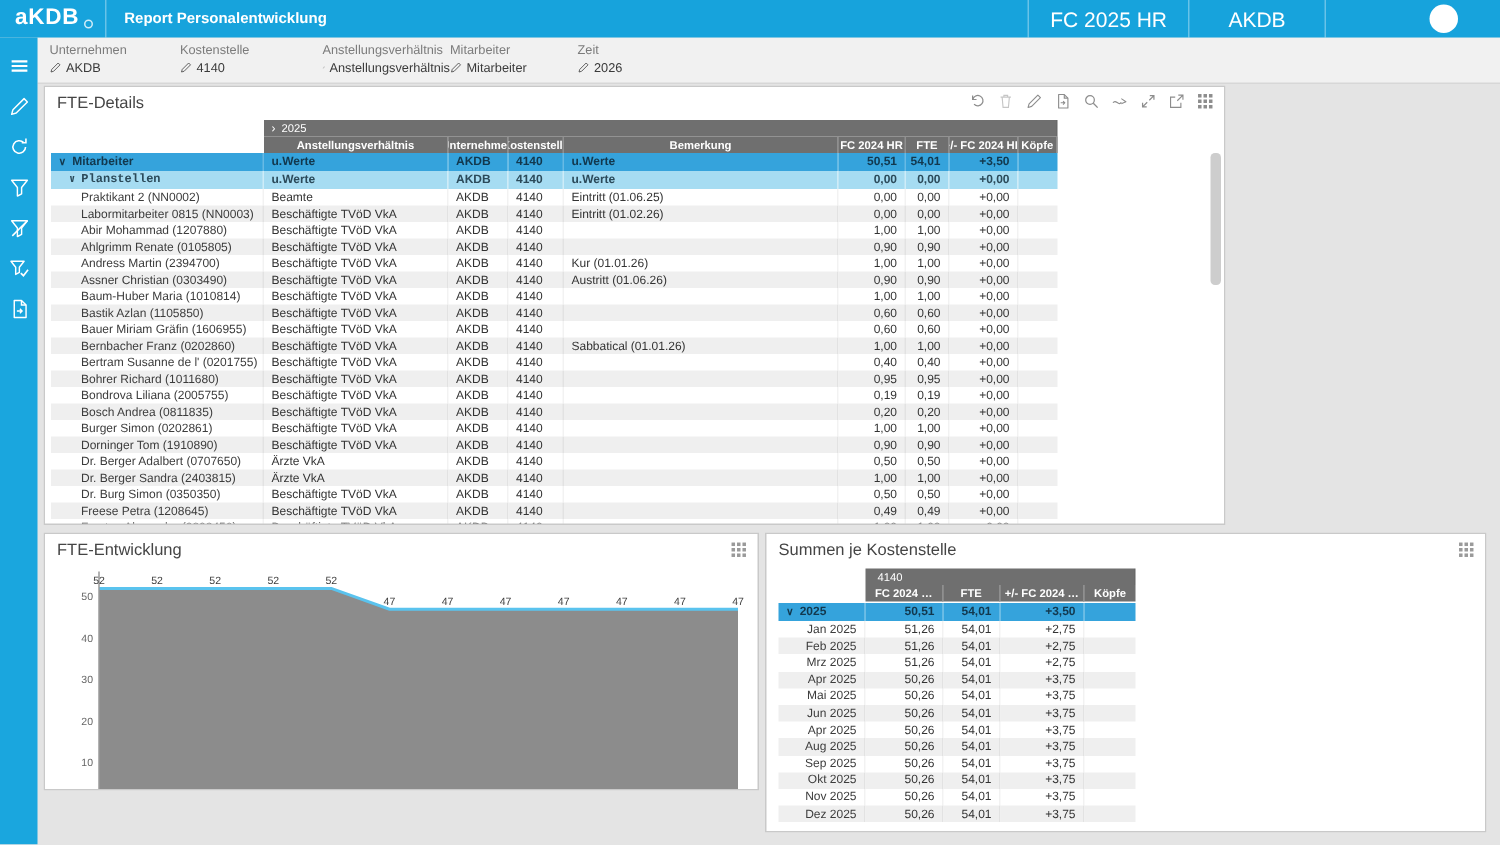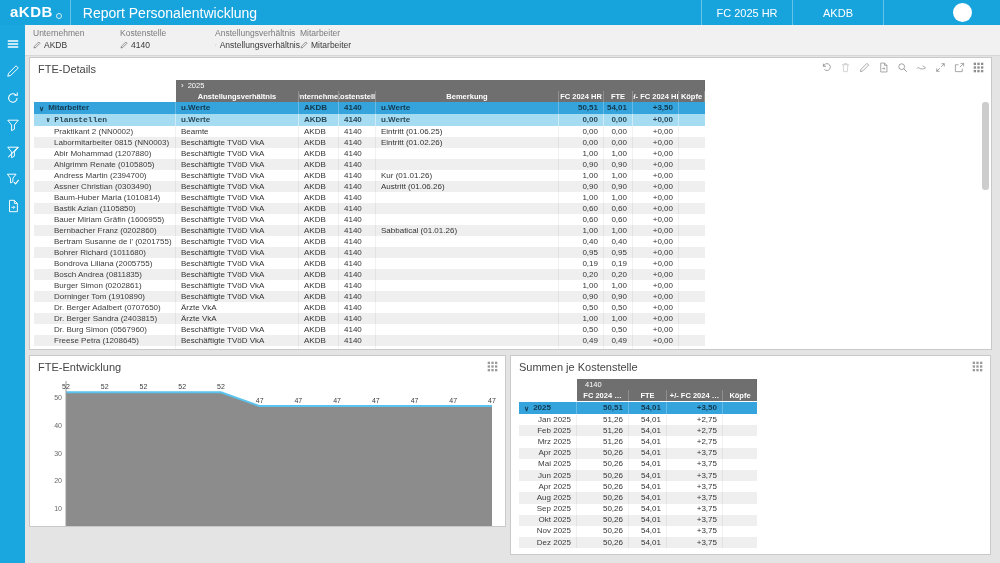--- a/index.html
+++ b/index.html
@@ -4,42 +4,42 @@
 <style>
   *{box-sizing:border-box;margin:0;padding:0}
   html,body{width:1000px;height:563px;overflow:hidden}
   body{font-family:"Liberation Sans",sans-serif;background:#e4e4e4;position:relative;color:#333}
 
   
   .topbar{position:absolute;left:0;top:0;width:1000px;height:25px;background:#17a3dc;display:flex;align-items:center;color:#fff;z-index:5}
   .logo{display:flex;align-items:flex-end;font-weight:bold;font-size:15px;letter-spacing:.5px;padding:0 8px 2px 10px;cursor:pointer}
   .logo-o{width:6px;height:6px;border:1.5px solid rgba(255,255,255,.8);border-radius:50%;margin:0 0 1px 3px}
   .tb-div{width:1px;height:25px;background:rgba(255,255,255,.35);margin-right:12px}
-  .tb-title{font-size:14px;font-weight:normal}
+  .tb-title{font-size:10px;font-weight:bold}
   .tb-right{margin-left:auto;display:flex;height:100%}
-  .tb-item{height:100%;display:flex;align-items:center;justify-content:center;min-width:91px;border-left:1px solid rgba(255,255,255,.35);font-size:11px;padding:12px 14px;cursor:pointer}
+  .tb-item{height:100%;display:flex;align-items:center;justify-content:center;min-width:91px;border-left:1px solid rgba(255,255,255,.35);font-size:14px;padding:12px 14px;cursor:pointer}
   .tb-avatar-wrap{height:100%;display:flex;align-items:center;justify-content:flex-end;width:117px;border-left:1px solid rgba(255,255,255,.35);padding-right:28px}
   .avatar{width:19px;height:19px;border-radius:50%;background:#fff;cursor:pointer}
 
   
   .sidebar{position:absolute;left:0;top:25px;width:25px;height:538px;background:#1aa6de;display:flex;flex-direction:column;align-items:center;padding-top:5px;z-index:4}
   .sb-btn{width:25px;height:27px;display:flex;align-items:center;justify-content:center;color:#fff;cursor:pointer}
   .sb-btn svg{width:14px;height:14px}
 
   
   .filterbar{position:absolute;left:25px;top:25px;width:975px;height:31px;background:#f1f1f1;border-bottom:1px solid #d7d7d7;display:flex;padding-left:8px}
   .filter{padding-top:3px;cursor:pointer}
   .f-label{font-size:8.5px;color:#7b7b7b;line-height:11px}
   .f-valrow{display:flex;align-items:center;gap:3px;color:#3a3a3a}
   .f-valrow svg{width:8px;height:8px;color:#444}
   .f-value{font-size:8.5px;line-height:12px}
 
   
   .panel{position:absolute;background:#fff;border:1px solid #c9c9c9;overflow:hidden}
-  #p-fte{left:29px;top:57px;width:963px;height:293px}
+  #p-fte{left:29px;top:57px;width:788px;height:293px}
   #p-chart{left:29px;top:355px;width:477px;height:172px}
   #p-sum{left:510px;top:355px;width:481px;height:200px}
   .panel-title{position:absolute;top:5px;left:8px;font-size:11px;color:#454545}
   .ptools{position:absolute;top:4px;right:7px;display:flex;gap:8px;align-items:center;color:#8d8d8d}
   .ptools svg{width:11px;height:11px;cursor:pointer}
   .ptools svg.dis{color:#c6c6c6}
   .grid-corner{position:absolute;top:5px;right:7px;width:11px;height:11px;color:#9a9a9a;cursor:pointer}
 
   
   .ftable{position:absolute;left:4px;top:22px;width:676px}
@@ -230,20 +230,29 @@
     </div>
     <div class="filter" style="width: 85px;">
       <div class="f-label">Mitarbeiter</div>
       <div class="f-valrow">
         <svg>
           <use href="#i-pencil"></use>
         </svg>
         <span class="f-value">Mitarbeiter</span>
       </div>
     </div>
+    <div class="filter" style="width: 90px;">
+      <div class="f-label">Zeit</div>
+      <div class="f-valrow">
+        <svg>
+          <use href="#i-pencil"></use>
+        </svg>
+        <span class="f-value">2026</span>
+      </div>
+    </div>
   </div>
 
 <div class="panel" id="p-fte">
   <div class="panel-title">FTE-Details</div>
   <div class="ptools" id="fte-toolbar">
       <svg>
         <use href="#i-undo"></use>
       </svg>
       <svg class="dis">
         <use href="#i-trash"></use>
@@ -506,21 +515,21 @@
         <div class="tcell w1">Ärzte VkA</div>
         <div class="tcell w2">AKDB</div>
         <div class="tcell w3">4140</div>
         <div class="tcell w4"></div>
         <div class="tcell w5 num">1,00</div>
         <div class="tcell w6 num">1,00</div>
         <div class="tcell w7 num">+0,00</div>
         <div class="tcell w8"></div>
       </div>
       <div class="trow drow">
-        <div class="tcell w0 namecell">Dr. Burg Simon (0567960)</div>
+        <div class="tcell w0 namecell">Dr. Burg Simon (0350350)</div>
         <div class="tcell w1">Beschäftigte TVöD VkA</div>
         <div class="tcell w2">AKDB</div>
         <div class="tcell w3">4140</div>
         <div class="tcell w4"></div>
         <div class="tcell w5 num">0,50</div>
         <div class="tcell w6 num">0,50</div>
         <div class="tcell w7 num">+0,00</div>
         <div class="tcell w8"></div>
       </div>
       <div class="trow drow zeb">

